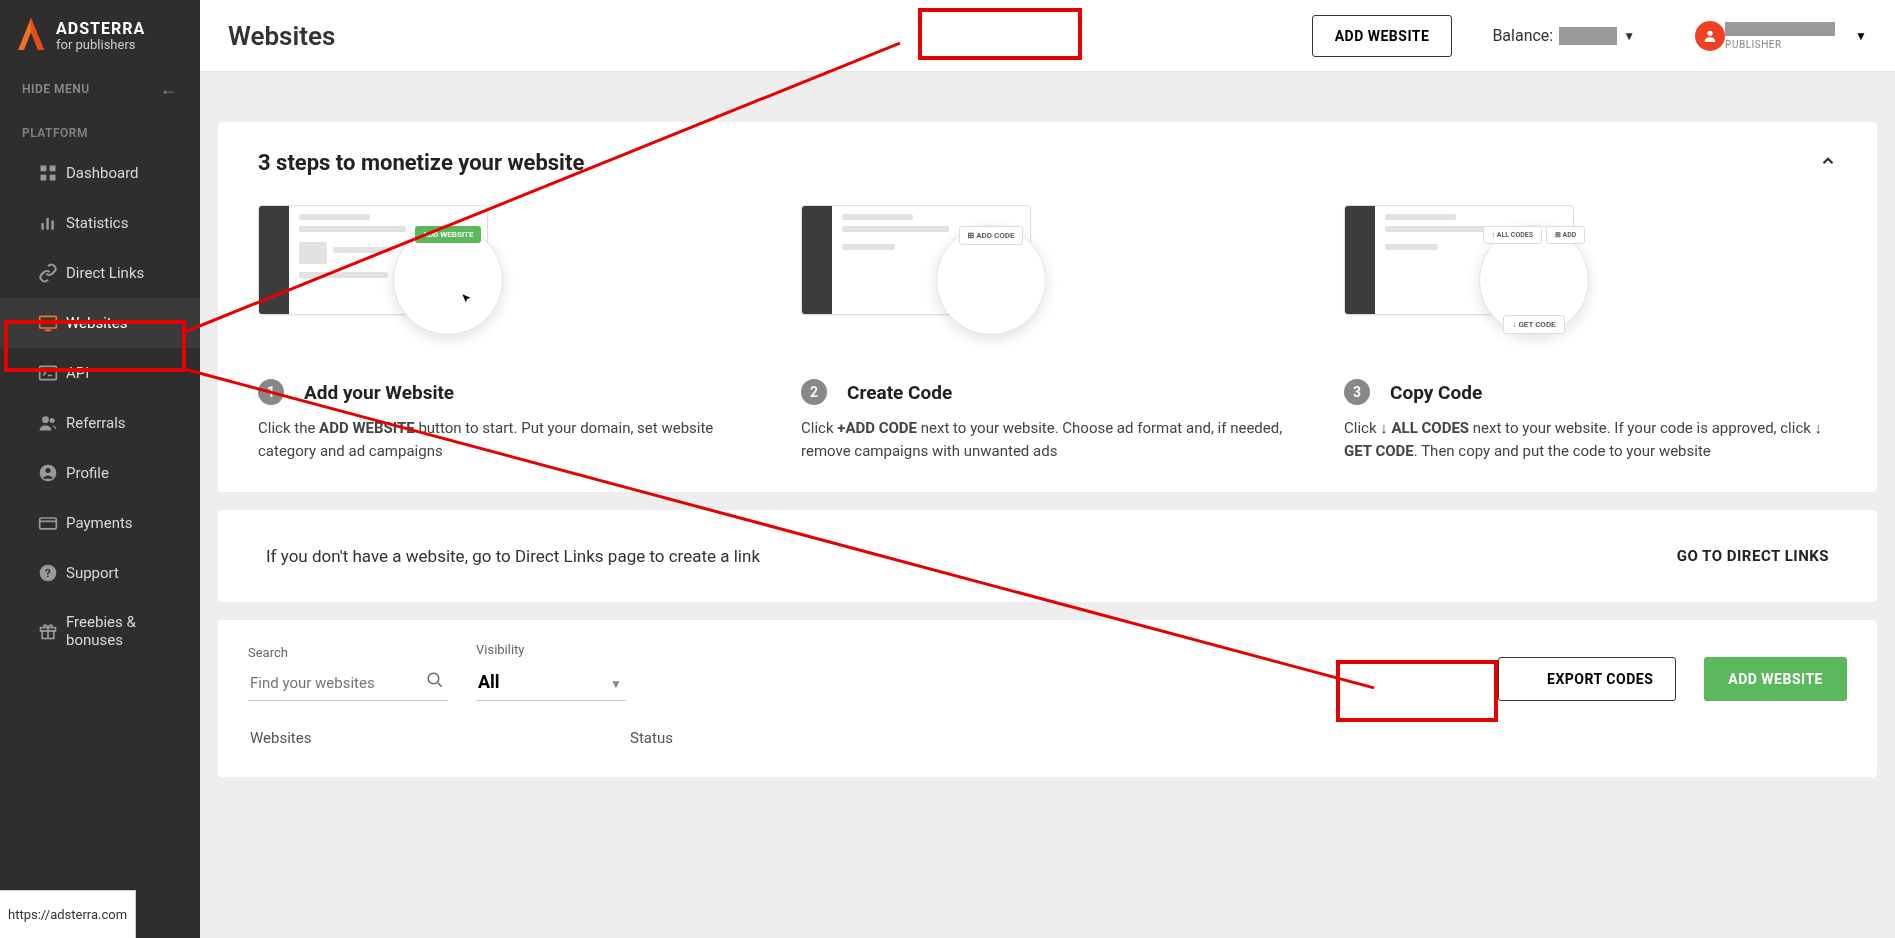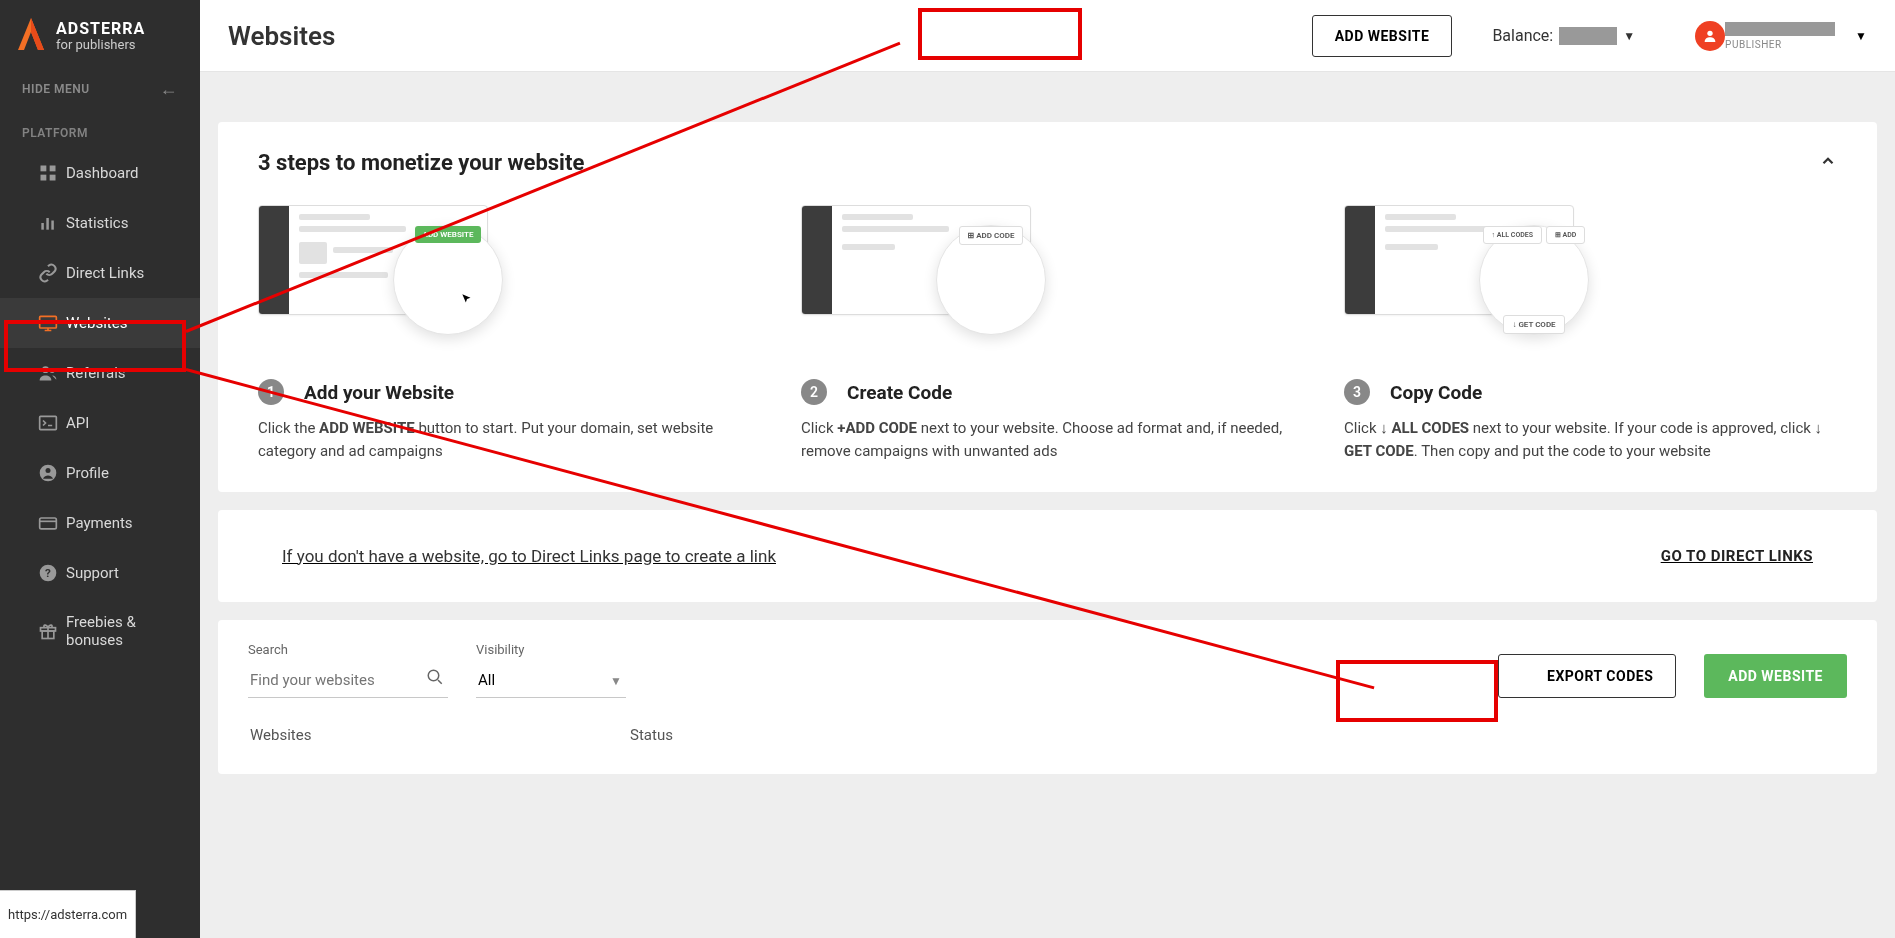--- a/index.html
+++ b/index.html
@@ -58,32 +58,32 @@
 .illus-circle { position: absolute; width: 110px; height: 110px; border-radius: 50%; background: #fff; border: 1px solid #e5e5e5; box-shadow: 0 4px 14px rgba(0,0,0,0.12); right: -15px; top: 20px; display: flex; flex-direction: column; align-items: center; justify-content: space-between; gap: 6px; font-size: 8px; font-weight: 600; color: #555; }
 .illus-circle .pill { padding: 4px 8px; border-radius: 3px; background: #fff; border: 1px solid #ddd; display: flex; align-items: center; gap: 4px; }
 .illus-circle .pill.green { background: #5cb85c; color: #fff; border: none; }
 
 .step-head { display: flex; align-items: center; gap: 20px; margin-bottom: 12px; }
 .step-num { width: 26px; height: 26px; border-radius: 50%; background: #888; color: #fff; display: flex; align-items: center; justify-content: center; font-size: 14px; font-weight: 600; }
 .step-title { font-size: 19px; font-weight: 700; color: #222; }
 .step-desc { font-size: 15px; color: #444; line-height: 1.55; }
 .step-desc b { font-weight: 700; }
 
-.direct-card { display: flex; align-items: center; justify-content: space-between; padding: 36px 64px; text-decoration: underline; }
+.direct-card { display: flex; align-items: center; justify-content: space-between; padding: 36px 48px; }
 .direct-text { font-size: 17px; color: #333; }
 .direct-link { font-size: 15px; font-weight: 700; letter-spacing: 0.5px; color: #222; cursor: pointer; }
 
 .filter-card { padding: 22px 30px 30px; }
 .filter-row { display: flex; align-items: flex-end; gap: 28px; }
 .field { display: flex; flex-direction: column; gap: 6px; }
 .field-label { font-size: 13px; color: #666; }
 .search-input { border: none; border-bottom: 1px solid #c8c8c8; padding: 8px 30px 8px 2px; font-size: 15px; width: 200px; outline: none; background: transparent; }
 .search-wrap { position: relative; }
 .search-wrap .search-icon { position: absolute; right: 4px; bottom: 8px; color: #666; }
-.vis-select { border: none; border-bottom: 1px solid #c8c8c8; padding: 8px 30px 8px 2px; font-size: 15px; width: 150px; background: transparent; position: relative; }
+.vis-select { border: none; border-bottom: 1px solid #c8c8c8; padding: 8px 30px 8px 2px; font-size: 18px; width: 150px; background: transparent; position: relative; font-weight: bold; }
 .vis-wrap { position: relative; }
 .vis-wrap .chev-down { position: absolute; right: 4px; bottom: 10px; color: #888; font-size: 12px; }
 .spacer { flex: 1; }
 .export-btn { border: 1px solid #333; background: #fff; padding: 13px 22px; font-size: 14px; font-weight: 700; letter-spacing: 0.5px; cursor: pointer; border-radius: 3px; display: flex; align-items: center; gap: 10px; }
 .add-website-green { background: #5cb85c; color: #fff; border: none; padding: 14px 24px; font-size: 14px; font-weight: 700; letter-spacing: 0.5px; cursor: pointer; border-radius: 3px; }
 
 .table-head { display: flex; margin-top: 28px; padding: 0 2px; }
 .th { font-size: 15px; color: #555; }
 .th.websites { width: 380px; }
 .th.status { }
@@ -153,37 +153,37 @@
       <span class="icon">
           <svg viewBox="0 0 24 24" fill="none" stroke="currentColor" stroke-width="2">
             <rect x="2" y="4" width="20" height="14" rx="1"></rect>
             <path d="M8 21h8M12 18v3"></path>
           </svg>
         </span>
       <span>Websites</span>
     </div>
     <div class="nav-item">
       <span class="icon">
+          <svg viewBox="0 0 24 24" fill="none" stroke="currentColor" stroke-width="2">
+            <rect x="2" y="4" width="20" height="16" rx="1"></rect>
+            <path d="M6 9l3 3-3 3M12 15h5"></path>
+          </svg>
+        </span>
+      <span>API</span>
+    </div>
+    <div class="nav-item">
+      <span class="icon">
           <svg viewBox="0 0 24 24" fill="currentColor">
             <circle cx="9" cy="8" r="4"></circle>
             <path d="M2 21c0-4 3-6 7-6s7 2 7 6"></path>
             <circle cx="17" cy="9" r="3"></circle>
             <path d="M22 20c0-3-2-5-5-5"></path>
           </svg>
         </span>
       <span>Referrals</span>
-    </div>
-    <div class="nav-item">
-      <span class="icon">
-          <svg viewBox="0 0 24 24" fill="none" stroke="currentColor" stroke-width="2">
-            <rect x="2" y="4" width="20" height="16" rx="1"></rect>
-            <path d="M6 9l3 3-3 3M12 15h5"></path>
-          </svg>
-        </span>
-      <span>API</span>
     </div>
 
 
     <div class="nav-item">
       <span class="icon">
           <svg viewBox="0 0 24 24" fill="currentColor">
             <circle cx="12" cy="12" r="10"></circle>
             <circle cx="12" cy="9" r="3" fill="#2e2e2e"></circle>
             <path d="M6 19c1-3 4-4 6-4s5 1 6 4" fill="#2e2e2e"></path>
           </svg>

